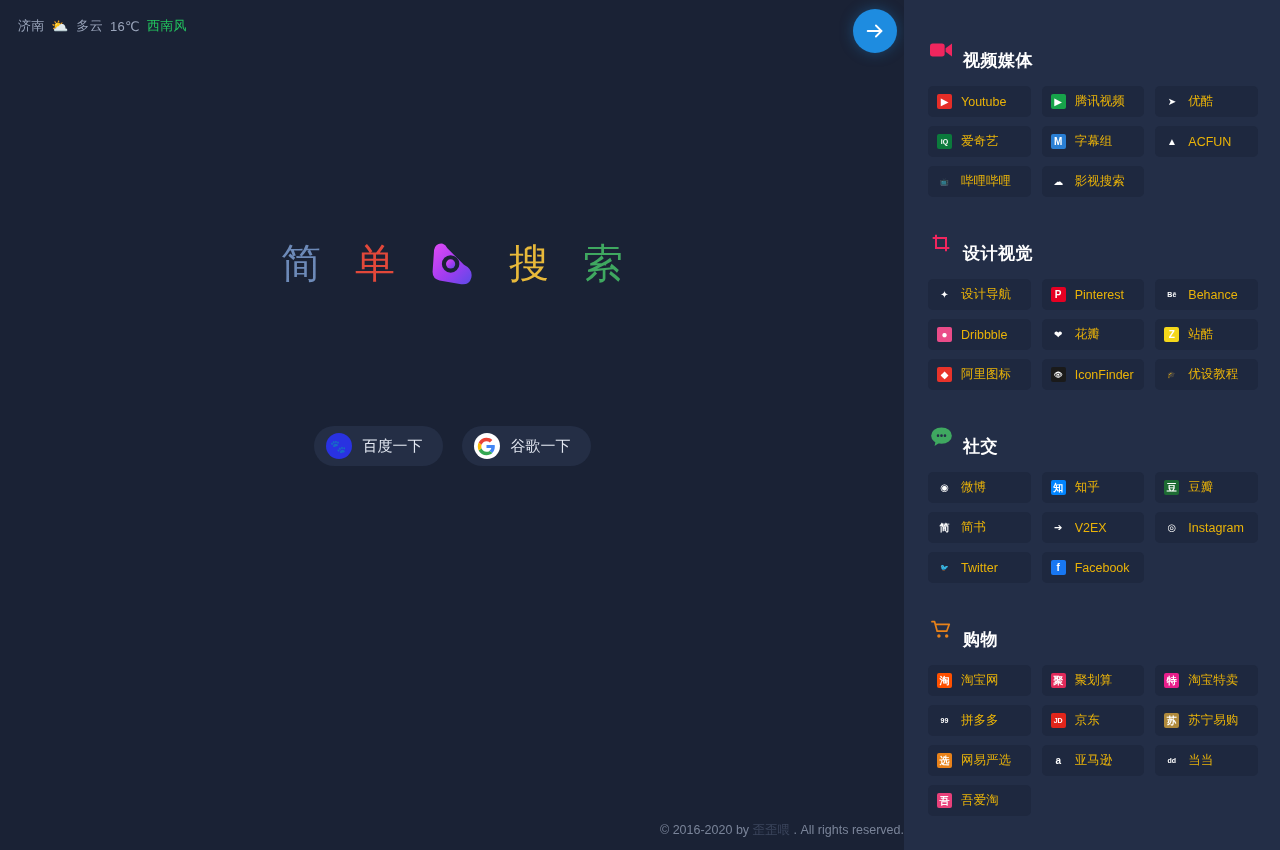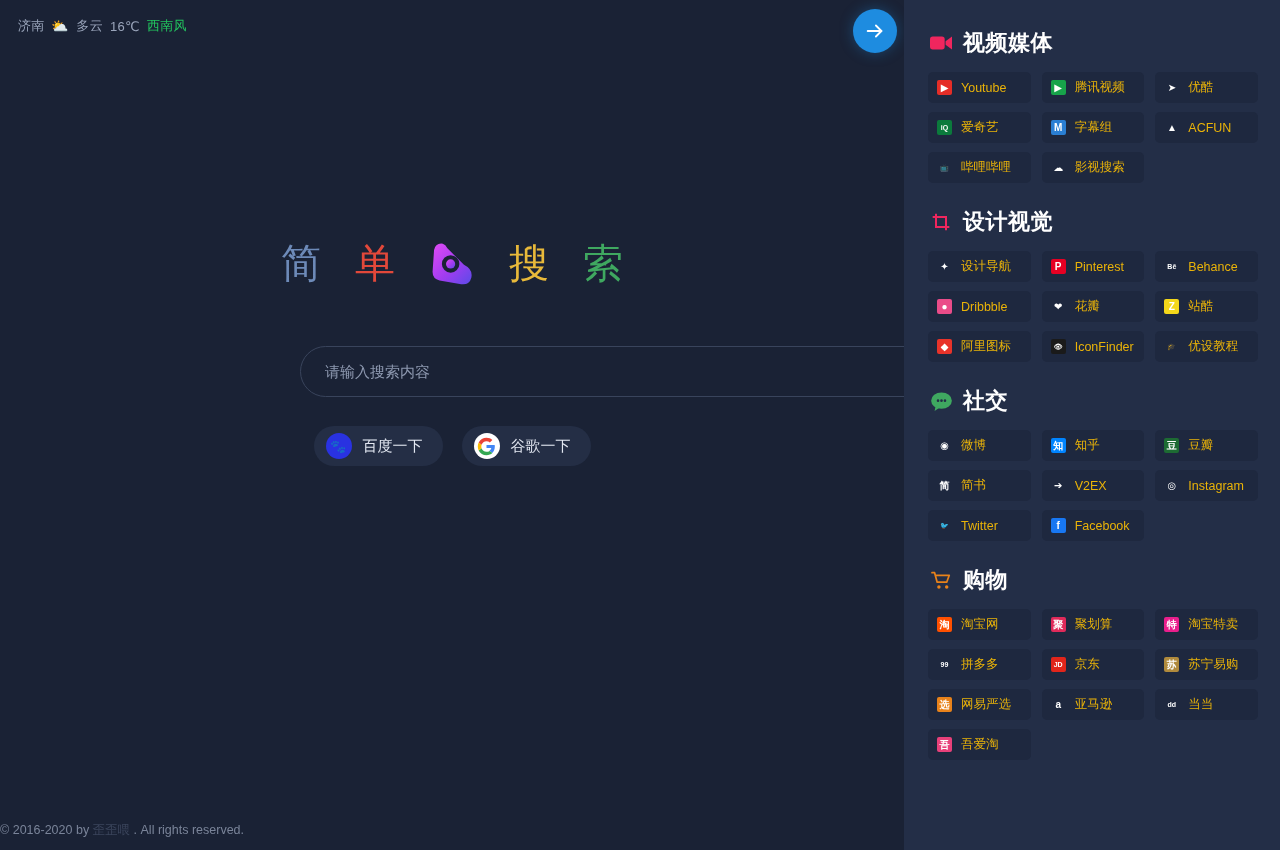--- a/index.html
+++ b/index.html
@@ -77,39 +77,39 @@
     height: 40px; padding: 0 20px 0 12px;
     background: #242e45; border: none; border-radius: 21px;
     color: #e3e8f2; font-size: 15px; cursor: pointer;
     font-family: "Liberation Sans", "DejaVu Sans", sans-serif;
   }
   .engine-ico { width: 26px; height: 26px; border-radius: 50%; flex: 0 0 26px;
                 display: flex; align-items: center; justify-content: center; }
 
   .footer {
     position: absolute; top: 822px; left: 0; width: 904px;
-    text-align: left; font-size: 12.5px; color: #7a8499;
+    text-align: right; font-size: 12.5px; color: #7a8499;
   }
   .footer .author { color: #3b455c; }
 
   
   .sidebar {
     width: 376px; height: 850px; flex: 0 0 376px;
     background: #232e47;
     padding: 28px 22px 0 24px;
     overflow: hidden;
     position: relative;
   }
   .section { margin-bottom: 24px; }
   .section-head {
     display: flex; align-items: center; gap: 11px;
     margin-bottom: 14px; padding-left: 2px;
   }
   .section-icon { width: 22px; height: 22px; display: flex; align-items: center; justify-content: center; }
-  .section-title { font-size: 22px; font-weight: bold; color: #ffffff; letter-spacing: .5px; }
+  .section-title { font-size: 17px; font-weight: bold; color: #ffffff; letter-spacing: .5px; margin-top: 21px; }
 
   .grid { display: grid; grid-template-columns: repeat(3, 1fr); gap: 9px 11px; }
   .card {
     display: flex; align-items: center; gap: 9px;
     height: 31px; padding: 0 9px;
     background: #1e283f; border-radius: 5px;
     cursor: pointer; overflow: hidden;
   }
   .card-ico {
     width: 15px; height: 15px; flex: 0 0 15px;
@@ -158,23 +158,20 @@
           </defs>
           <path d="M30 8 Q14 6 11 22 L8 66 Q6 84 23 88 L70 96 Q88 98 92 82 Q96 64 76 54 L40 18 Q36 10 30 8 Z" fill="url(#lg)"></path>
           <circle cx="47" cy="52" r="19" fill="#1a2235"></circle>
           <circle cx="47" cy="52" r="10" fill="url(#lg)"></circle>
         </svg>
       </span>
       <span class="logo-char" style="color:#e8b93a">搜</span>
       <span class="logo-char" style="color:#3fa860">索</span>
     </div>
 
-    <div class="search-wrap">
-      <input class="search-input" type="text" placeholder="请输入搜索内容" style="">
-    </div>
 
     <div class="engine-row">
       <button class="engine-btn">
         <span class="engine-ico" style="background:#2932e1;color:#fff;font-size:13px;">🐾</span>
         <span>百度一下</span>
       </button>
       <button class="engine-btn">
         <span class="engine-ico" style="background:#fff;">
           <svg width="19" height="19" viewBox="0 0 48 48">
             <path fill="#4285F4" d="M45 24c0-1.6-.1-2.7-.4-4H24v8h12c-.3 2-1.6 5-4.6 7l7 5.4C42.6 36.5 45 30.8 45 24z"></path>

